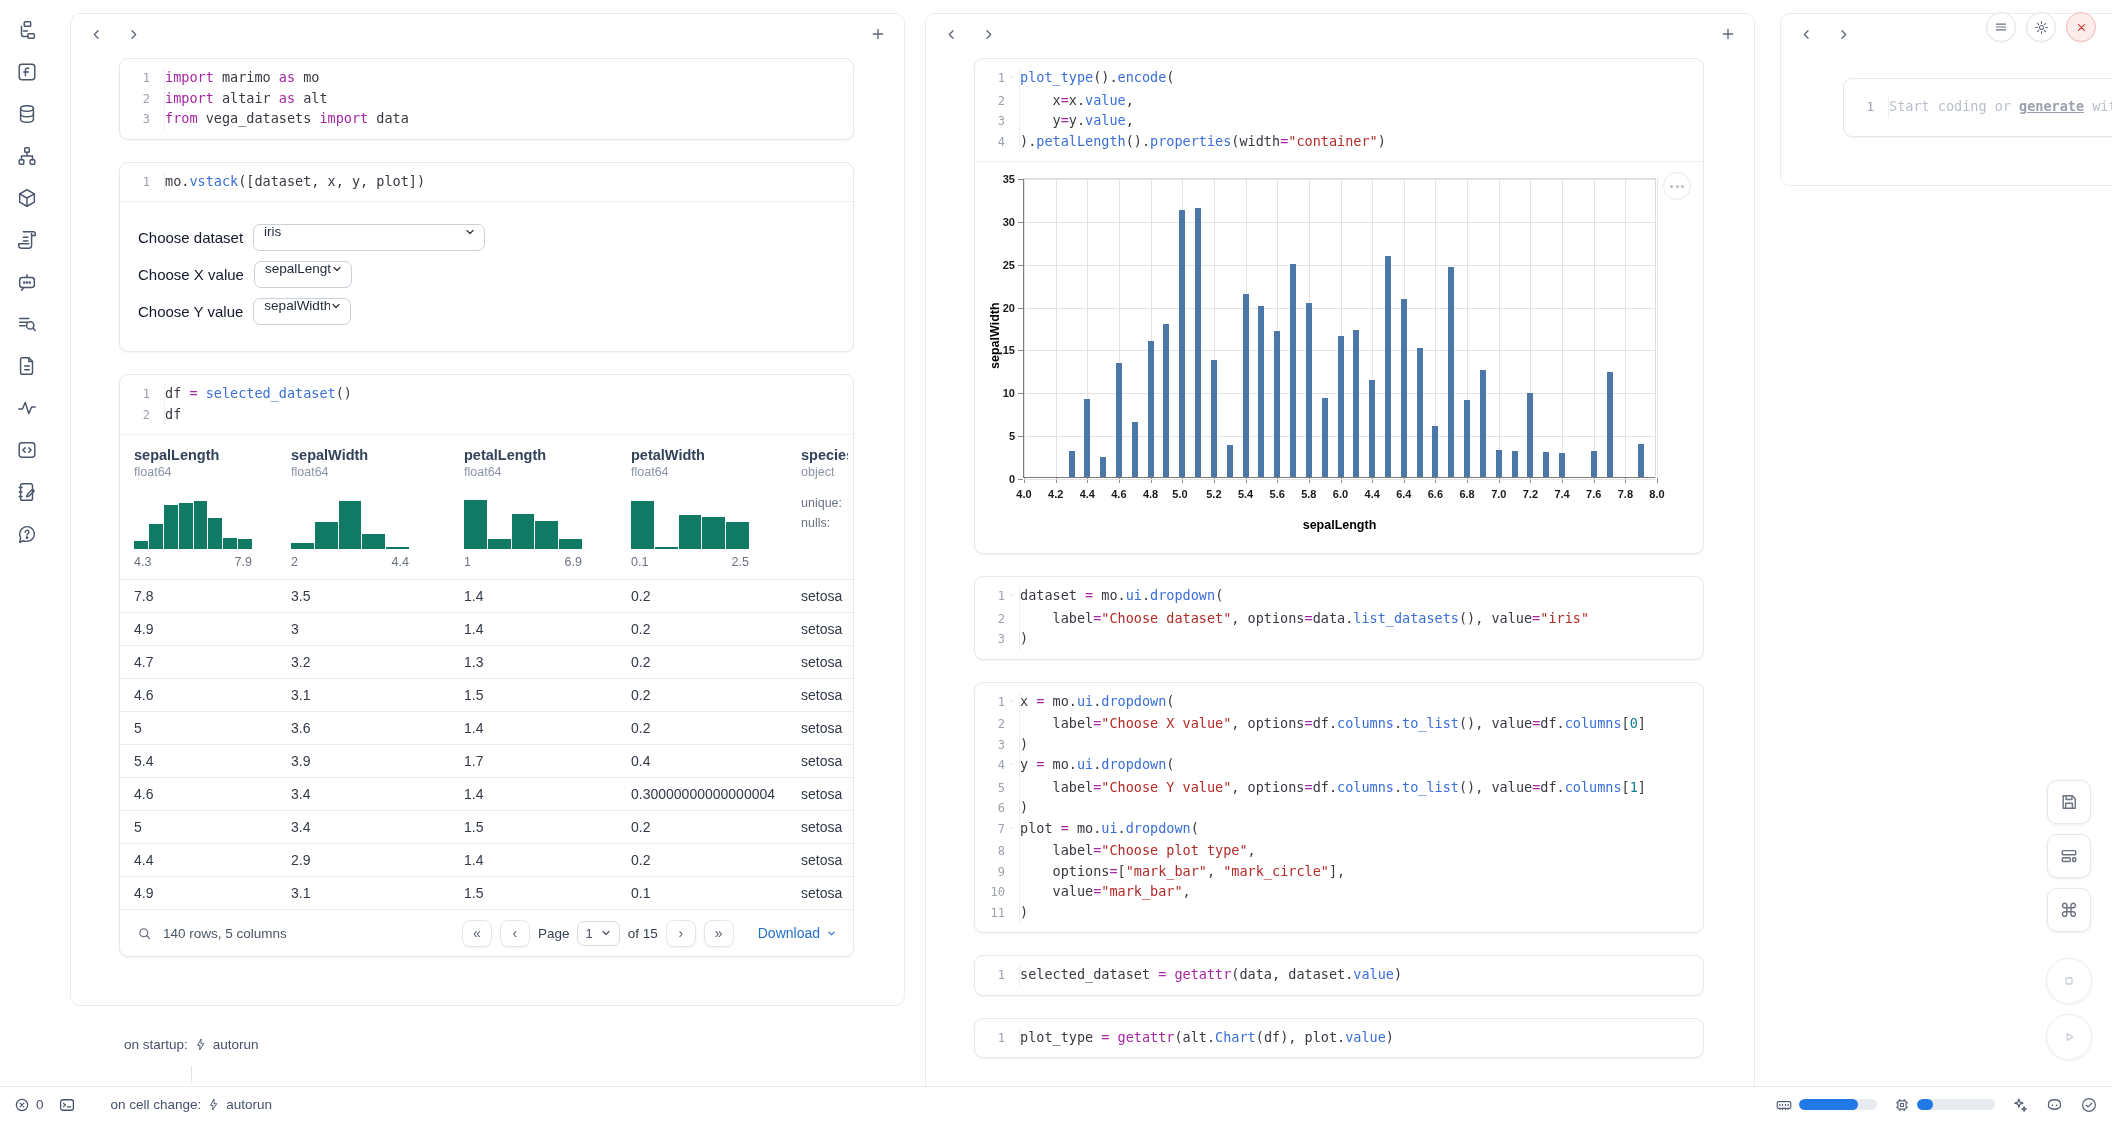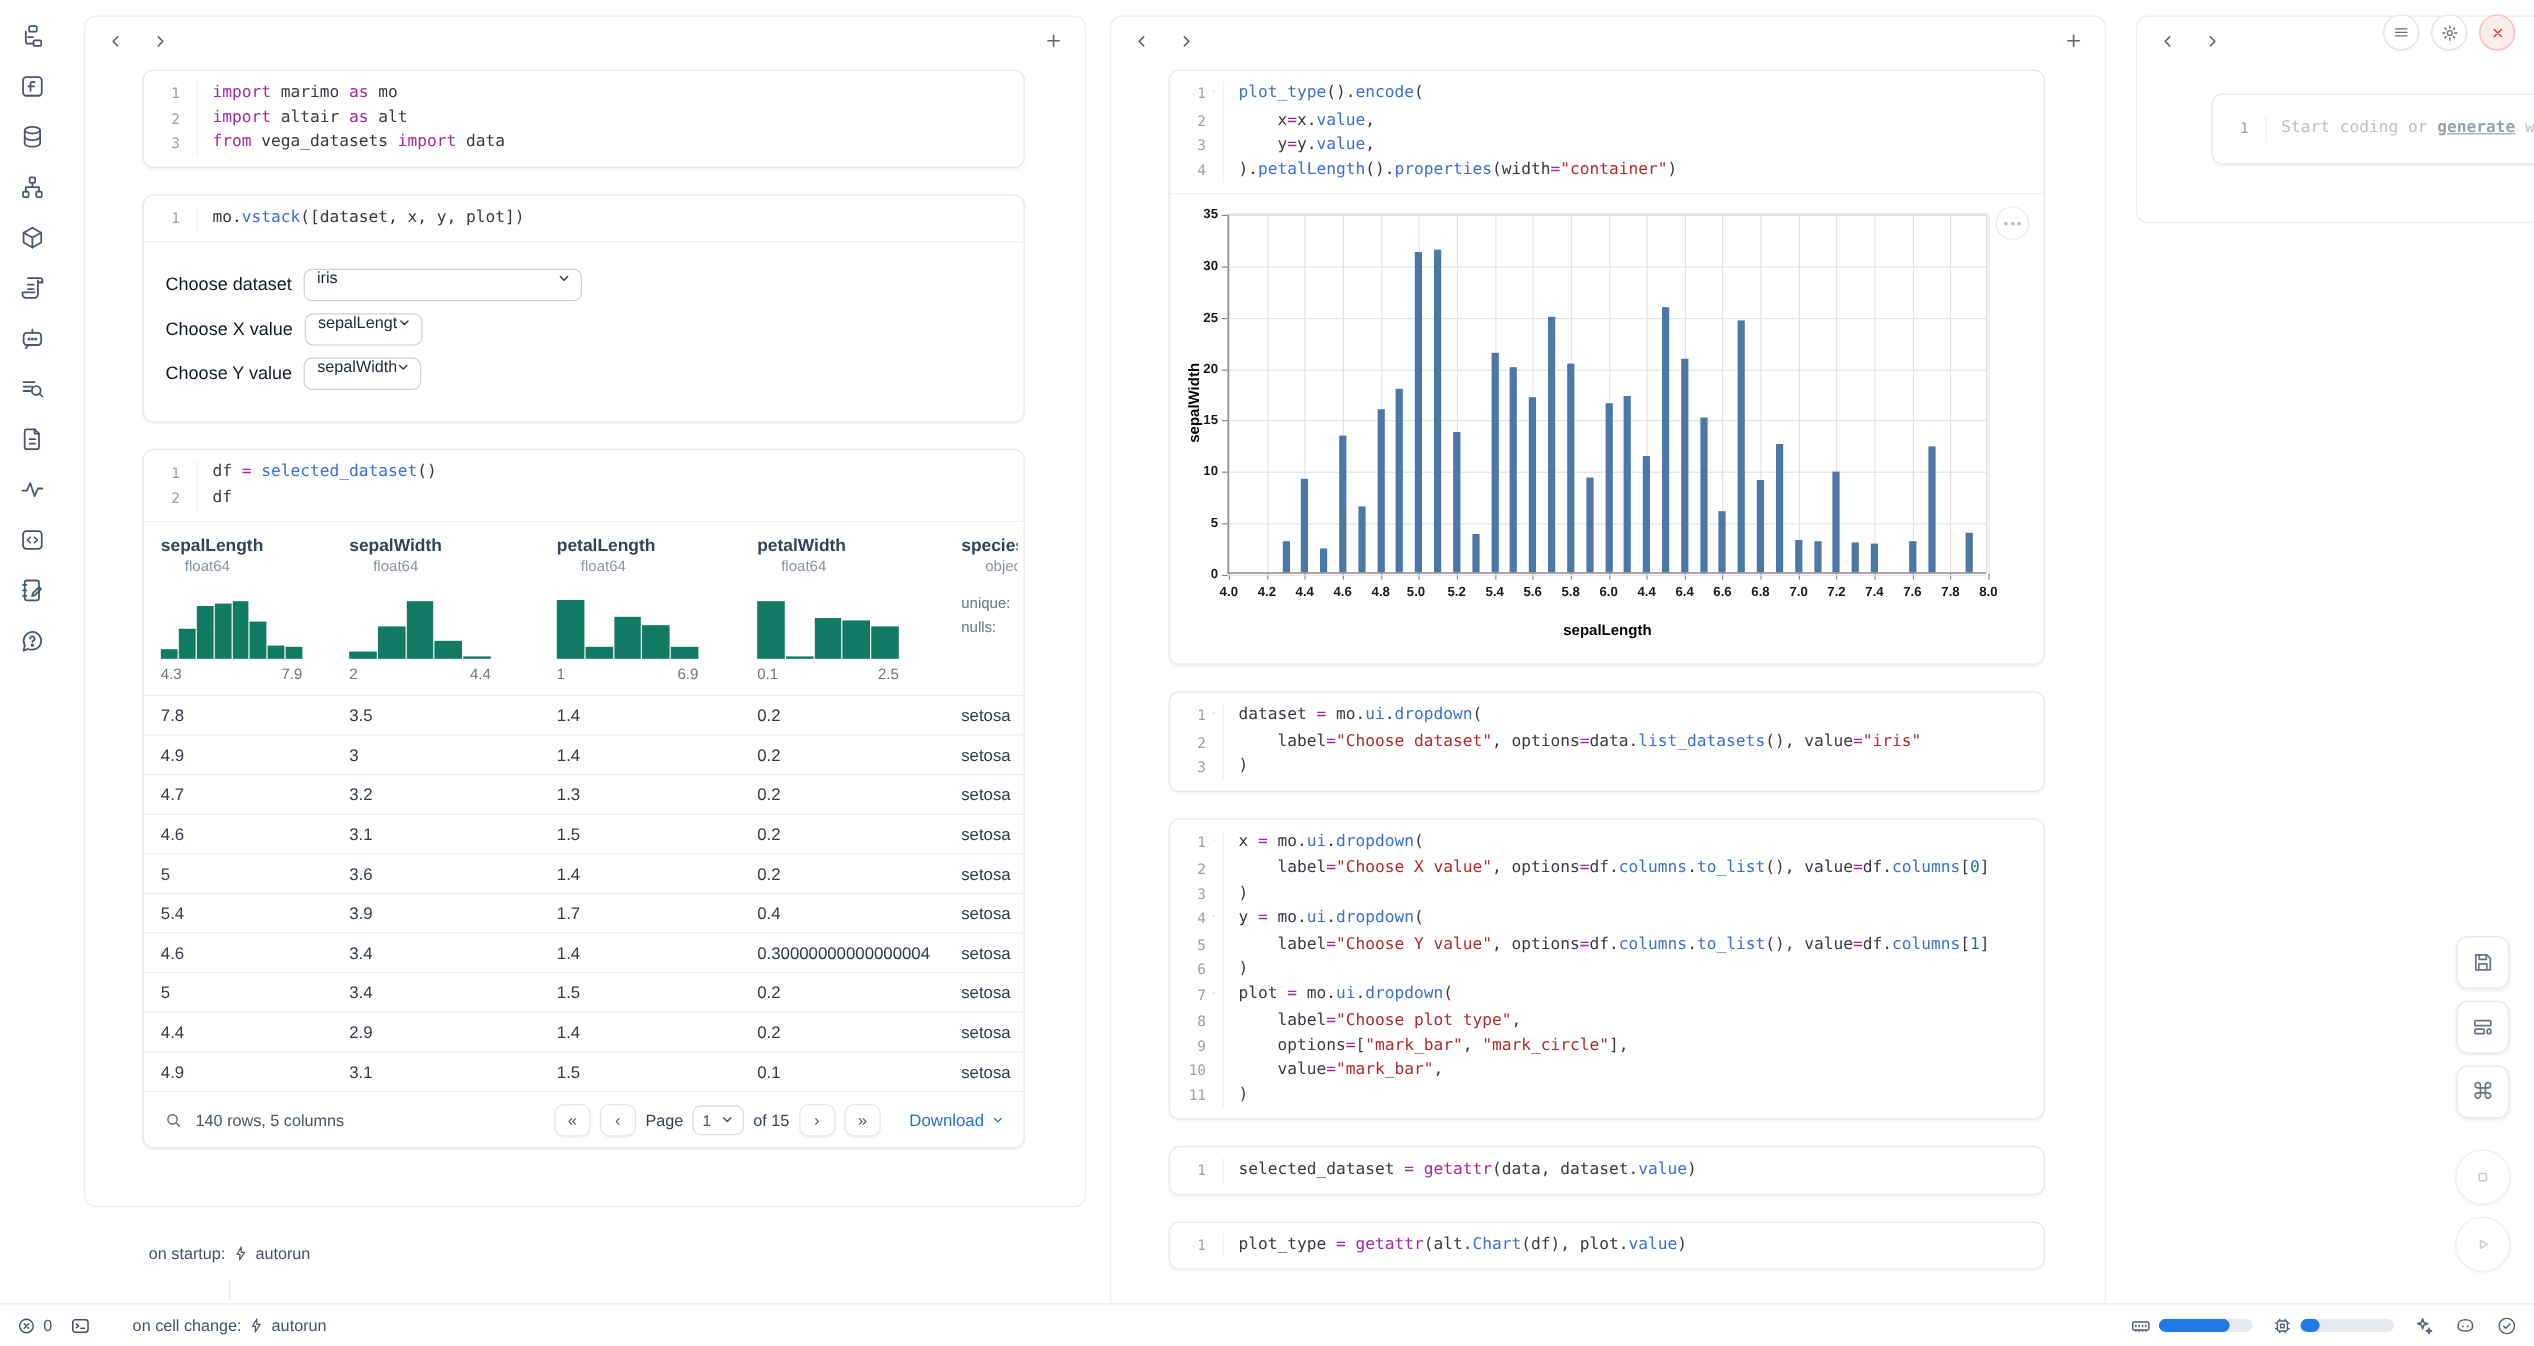--- a/index.html
+++ b/index.html
@@ -26,40 +26,40 @@
   .col3 .col-body { padding:10px 20px 26px 62px; }
 
   
   .cell { border:1px solid #e5e8ee; border-radius:9px; background:#fff;
     box-shadow:0 1px 2px rgba(16,24,40,.05); margin-bottom:22px; overflow:hidden; }
   .code { padding:9px 14px 9px 0; }
   .cl { display:flex; line-height:19.5px; font-family:"DejaVu Sans Mono", monospace;
     font-size:13.5px; color:#383a42; }
   .ln { width:30px; text-align:right; color:#9aa1ac; flex:none; font-size:12px; padding-top:1px; }
   .fold { width:13px; flex:none; color:#b3bac3; font-size:9px; text-align:center; padding-top:3px; }
-  .cd { border-left:1px solid #edeff3; padding-left:12px; margin-left:1px; white-space:pre; flex:1; }
+  .cd { border-left:1px solid #edeff3; margin-left:1px; white-space:pre; flex:1; }
   .k { color:#a626a4; } .s { color:#b22b27; } .f { color:#3a6fd8; } .n { color:#0f7b8c; }
   .out { border-top:1px solid #eef0f4; }
 
   
   .vstack-out { padding:12px 18px 16px; }
   .drow { display:flex; align-items:center; margin:10px 0; }
   .dlabel { font-size:15px; color:#111827; margin-right:10px; }
   .dsel { display:inline-flex; align-items:center; border:1px solid #c9d0d9; border-radius:7px;
     height:27px; padding:0 8px 12px 10px; font-size:13.5px; color:#1f2937; background:#fff;
     cursor:pointer; width:98px; }
   .dsel.wide { width:232px; }
   .dsel .val { flex:1; overflow:hidden; white-space:nowrap; }
   .dsel svg { flex:none; color:#333; }
 
   
   .thead { display:flex; padding:12px 0 10px 0; border-bottom:1px solid #e8ecf1; }
   .thc { flex:none; padding-left:14px; overflow:hidden; white-space:nowrap; }
   .tname { font-size:14.5px; font-weight:700; color:#33435c; }
-  .tdtype { font-size:12.5px; color:#8b94a3; margin-top:2px;margin-left:20px; }
+  .tdtype { font-size:12.5px; color:#8b94a3; margin-top:2px; }
   .hist { height:56px; width:118px; display:flex; align-items:flex-end; gap:1px; margin-top:14px; }
   .hist .hb { flex:1; background:#117a65; }
   .range { display:flex; justify-content:space-between; width:118px; font-size:12.5px;
     color:#6b7280; margin-top:6px; }
   .ostats { margin-top:14px; font-size:12.5px; color:#6b7280; line-height:1.6; }
   .trow { display:flex; border-bottom:1px solid #eaeef3; height:33px; align-items:center; }
   .td { flex:none; padding-left:14px; font-size:14px; color:#323a47; overflow:hidden; white-space:nowrap; }
   .tfoot { display:flex; align-items:center; height:46px; padding:0 16px; color:#4b5563; }
   .tfoot .summary { font-size:13.5px; margin-left:10px; }
   .pgroup { margin-left:auto; display:flex; align-items:center; gap:8px; }

